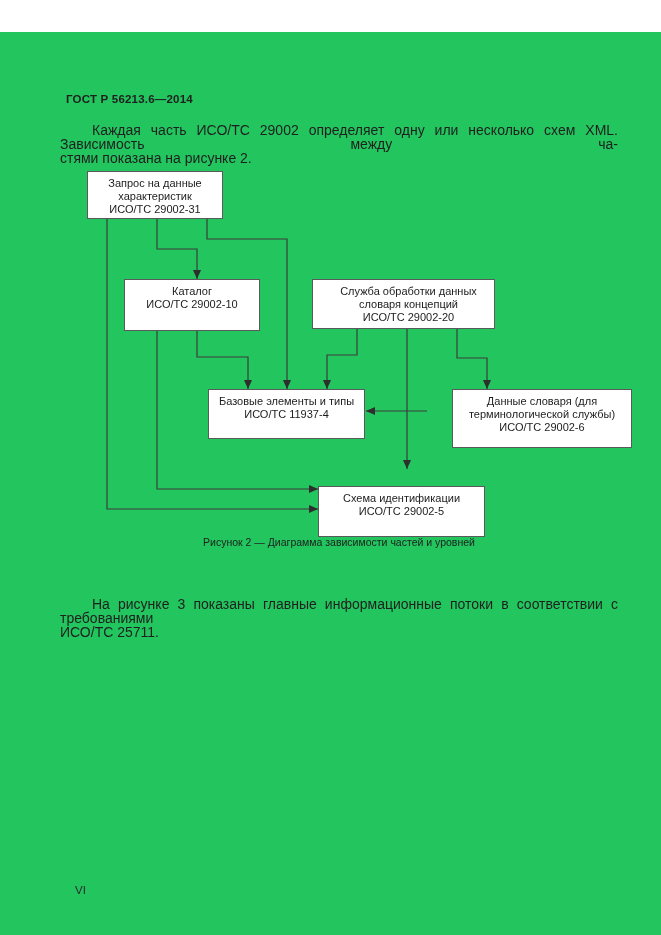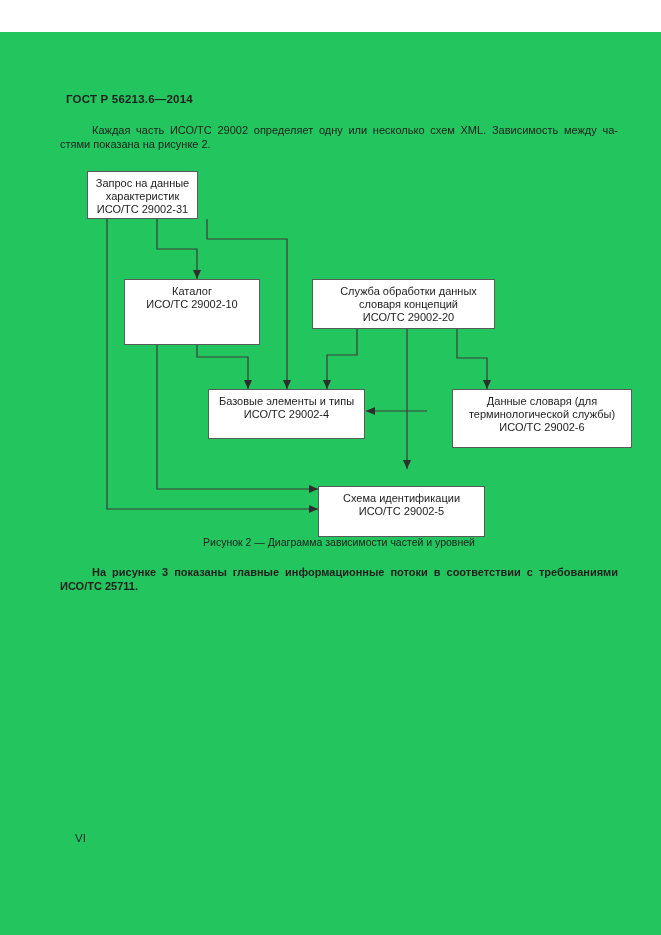--- a/index.html
+++ b/index.html
@@ -12,49 +12,49 @@
     overflow:hidden;
     margin-top:32px;
   }
   .doc-header{
     position:absolute;left:66px;top:61px;
     font-size:11.5px;font-weight:bold;letter-spacing:.2px;
     white-space:nowrap;
   }
   .para{
     position:absolute;left:60px;width:558px;
-    font-size:11px;line-height:14px;
+    font-size:14px;line-height:14px;
   }
   .para .jline{text-align:justify;text-align-last:justify;}
   .para .lastline{text-align:left;}
   .para .firstline{text-indent:32px;}
   .p1{top:91px;}
-  .p2{top:533px;font-weight:bold;}
+  .p2{top:565px;}
   .connectors{
     position:absolute;left:0;top:0;width:661px;height:935px;
     pointer-events:none;
   }
   .dbox{
     position:absolute;box-sizing:border-box;
     background:#ffffff;border:1px solid #5a5a5a;
     text-align:center;font-size:11px;line-height:13px;
     padding-top:5px;white-space:pre-line;color:#1c1c1c;
   }
-  .box-request{left:87px;top:139px;width:111px;height:48px;}
-  .box-catalog{left:124px;top:247px;width:136px;height:66px;}
+  .box-request{left:87px;top:139px;width:136px;height:48px;}
+  .box-catalog{left:124px;top:247px;width:136px;height:52px;}
   .box-service{left:312px;top:247px;width:183px;height:50px;padding-left:10px;}
   .box-basic{left:208px;top:357px;width:157px;height:50px;}
   .box-dictionary{left:452px;top:357px;width:180px;height:59px;}
   .box-identification{left:318px;top:454px;width:167px;height:51px;}
   .fig-caption{
     position:absolute;left:60px;top:504px;width:558px;
     text-align:center;font-size:10.5px;color:#1f1f1f;
   }
   .page-number{
-    position:absolute;left:75px;top:800px;
+    position:absolute;left:75px;top:852px;
     font-size:11.5px;color:#2a2a2a;text-align:right;
   }
 </style>
 </head>
 <body>
 
 <div class="page">
 
   <div class="doc-header">ГОСТ Р 56213.6—2014</div>
 
@@ -84,21 +84,21 @@
 
   <div class="dbox box-request">Запрос на данные
 характеристик
 ИСО/ТС 29002-31</div>
   <div class="dbox box-catalog">Каталог
 ИСО/ТС 29002-10</div>
   <div class="dbox box-service">Служба обработки данных
 словаря концепций
 ИСО/ТС 29002-20</div>
   <div class="dbox box-basic">Базовые элементы и типы
-ИСО/ТС 29002-4</div>
+ИСО/ТС 11937-4</div>
   <div class="dbox box-dictionary">Данные словаря (для
 терминологической службы)
 ИСО/ТС 29002-6</div>
   <div class="dbox box-identification">Схема идентификации
 ИСО/ТС 29002-5</div>
 
   <div class="fig-caption">Рисунок 2 — Диаграмма зависимости частей и уровней</div>
 
   <div class="para p2">
     <div class="jline firstline">На рисунке 3 показаны главные информационные потоки в соответствии с требованиями</div>

